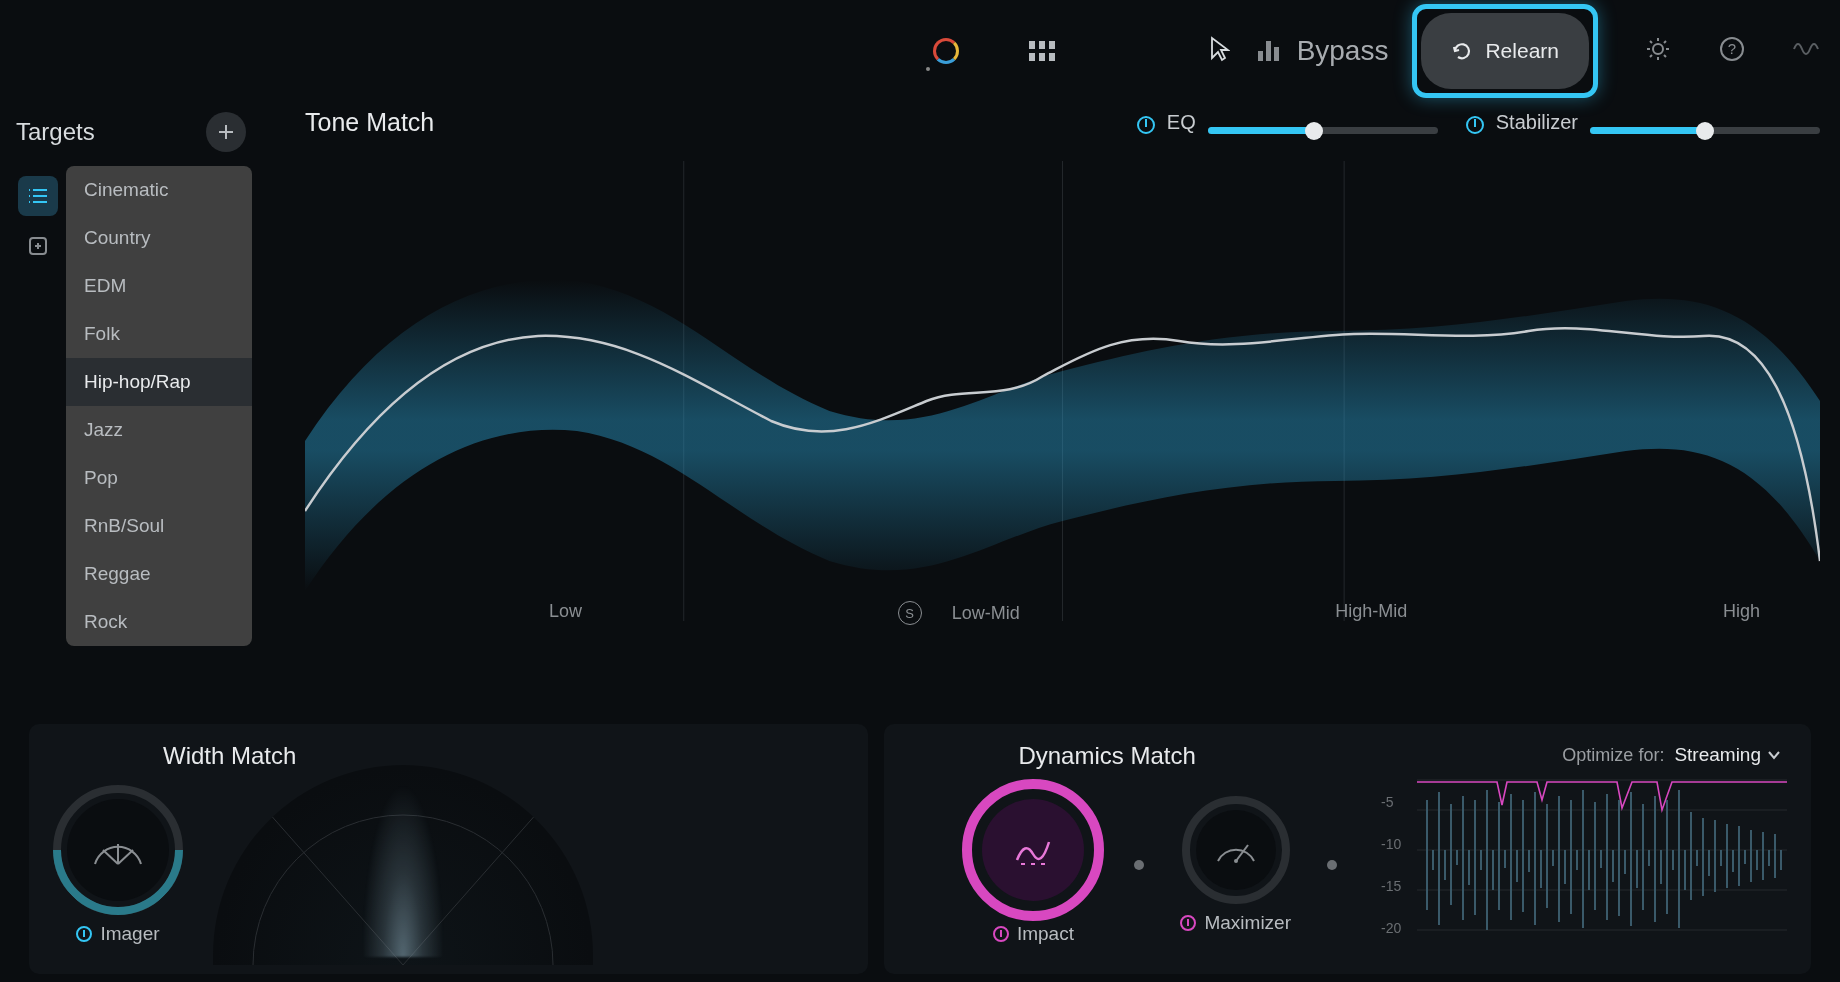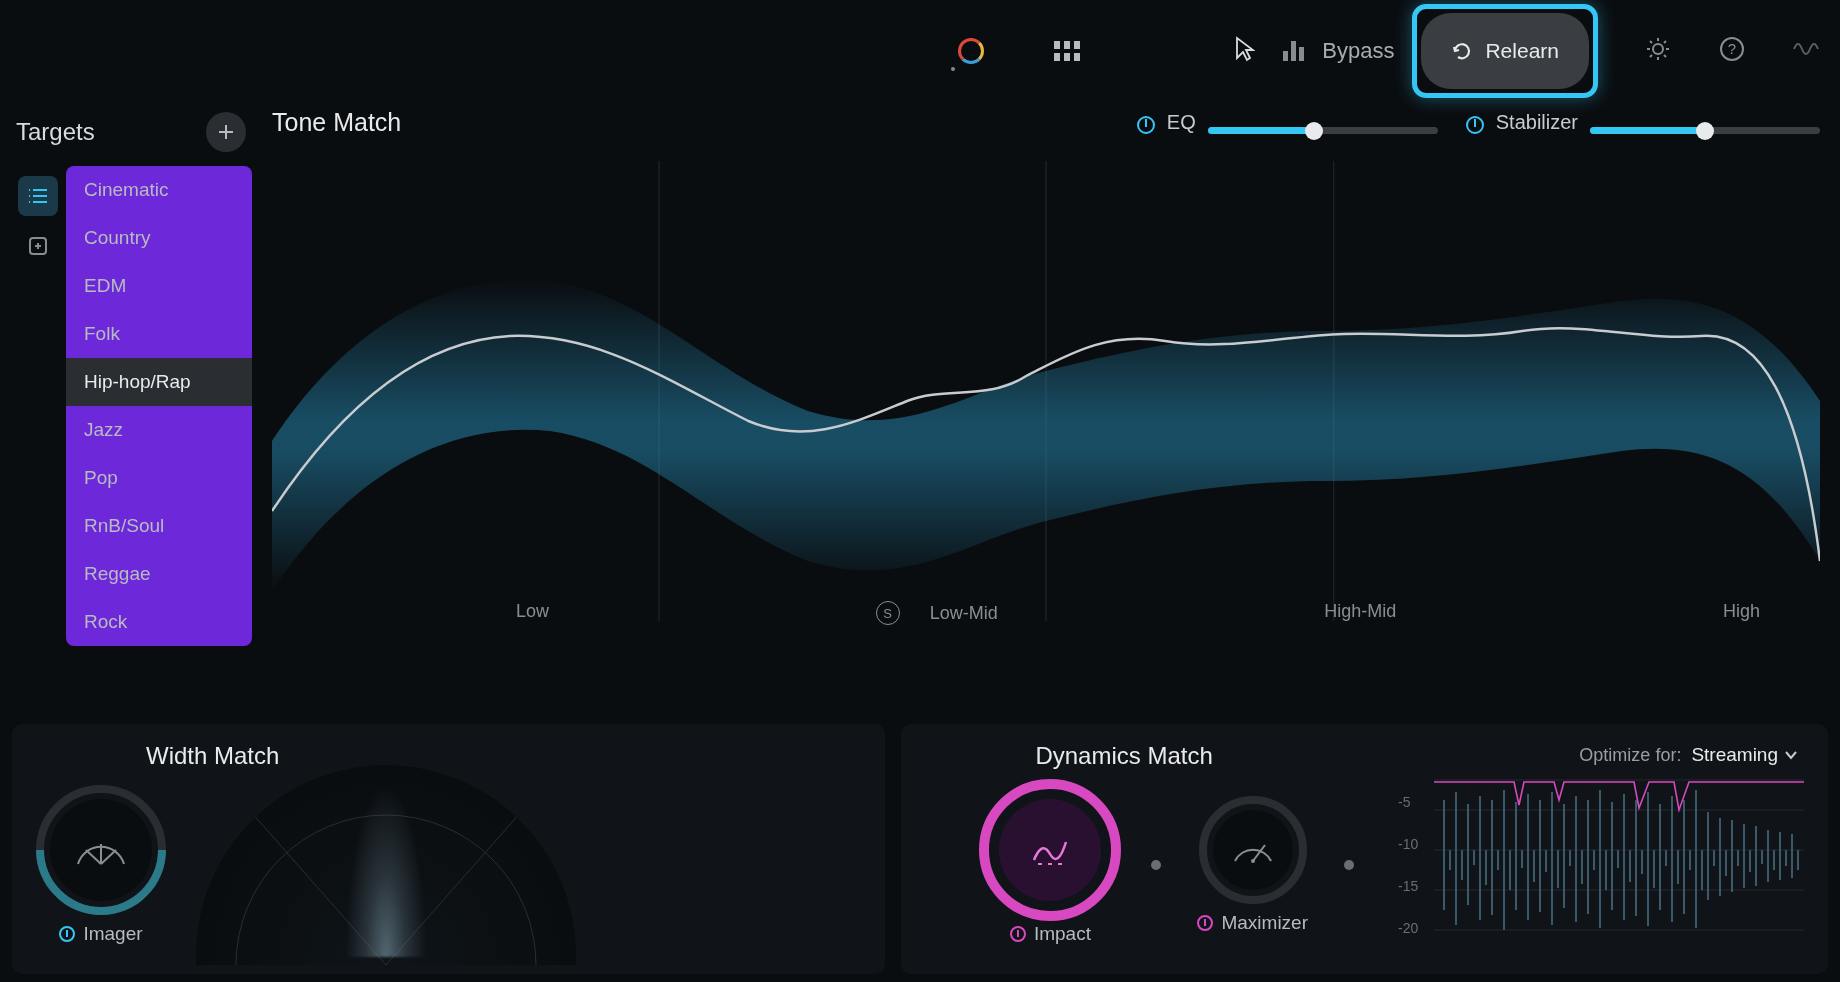--- a/index.html
+++ b/index.html
@@ -14,36 +14,36 @@
   .top-icon { width: 48px; height: 48px; display: flex; align-items: center; justify-content: center; margin: 0 24px; border-radius: 8px; cursor: pointer; }
   .color-circle { width: 26px; height: 26px; border-radius: 50%; border: 3px solid; border-color: #d94a3a #e8b83a #3a9ed9 #d94a3a; position: relative; }
   .color-dot { position: absolute; width: 4px; height: 4px; border-radius: 50%; background: #888; bottom: -10px; left: -10px; }
   .bars-icon { display: flex; flex-direction: column; gap: 4px; }
   .bars-row { display: flex; gap: 4px; }
   .bars-row span { width: 6px; height: 8px; background: #b8bcc0; }
   .tool-cluster { display: flex; align-items: center; gap: 18px; margin-left: 120px; }
   .cursor-icon { position: relative; margin-right: 10px; }
   .eq-bars { display: flex; align-items: flex-end; gap: 3px; }
   .eq-bars span { width: 5px; background: #888c90; }
-  .bypass-label { color: #a8acb0; font-size: 22px; margin-right: 0; cursor: pointer; }
+  .bypass-label { color: #a8acb0; font-size: 28px; margin-right: 6px; cursor: pointer; }
   .relearn-wrap { border: 5px solid #34c6f4; border-radius: 14px; padding: 4px; box-shadow: 0 0 18px rgba(52,198,244,0.4); }
   .relearn-btn { background: #3a3e42; border: none; border-radius: 30px; padding: 26px 30px; display: flex; align-items: center; gap: 12px; cursor: pointer; color: #e8eaec; font-size: 21px; }
   .gear-icon, .help-icon, .wave-icon { margin-left: 28px; cursor: pointer; color: #888c90; }
   
   
-  .main { display: flex; height: 614px; }
+  .main { display: flex; height: 614px; gap: 33px; }
   .sidebar { width: 262px; padding: 10px 10px 10px 10px; }
   .sidebar-head { display: flex; align-items: center; justify-content: space-between; margin-bottom: 14px; padding: 0 6px; }
   .sidebar-title { font-size: 24px; color: #d8dcdf; font-weight: 500; }
   .add-btn { width: 40px; height: 40px; border-radius: 50%; background: #2a2e32; display: flex; align-items: center; justify-content: center; cursor: pointer; color: #b8bcc0; font-size: 26px; }
   .sidebar-body { display: flex; }
   .nav-col { width: 56px; display: flex; flex-direction: column; gap: 10px; align-items: center; padding-top: 10px; }
   .nav-btn { width: 40px; height: 40px; border-radius: 8px; display: flex; align-items: center; justify-content: center; cursor: pointer; color: #888c90; }
   .nav-btn.active { background: #1a3a4a; color: #34c6f4; }
-  .target-list { flex: 1; background: #6d28d9; border-radius: 8px; overflow: hidden; }
+  .target-list { flex: 1; background: #404040; border-radius: 8px; overflow: hidden; }
   .target-item { padding: 13px 18px; font-size: 19px; color: #b8bcc0; cursor: pointer; }
   .target-item.selected { background: #2a2e32; color: #e8eaec; }
   
   
   .tone-area { flex: 1; padding: 6px 20px 0 10px; position: relative; }
   .tone-head { display: flex; align-items: center; justify-content: space-between; margin-bottom: 4px; }
   .section-title { font-size: 25px; color: #e8eaec; font-weight: 500; }
   .sliders { display: flex; align-items: center; gap: 28px; }
   .slider-group { display: flex; align-items: flex-end; gap: 12px; }
   .pwr-dot { width: 18px; height: 18px; border-radius: 50%; border: 2px solid #34c6f4; display: inline-flex; align-items: center; justify-content: center; cursor: pointer; }
@@ -51,21 +51,21 @@
   .slider-label { font-size: 20px; color: #c8ccd0; }
   .slider-track { width: 230px; height: 7px; background: #3a3e42; border-radius: 4px; position: relative; cursor: pointer; }
   .slider-fill { position: absolute; left: 0; top: 0; height: 100%; background: #34c6f4; border-radius: 4px; }
   .slider-handle { position: absolute; top: 50%; width: 18px; height: 18px; background: #e8eaec; border-radius: 50%; transform: translate(-50%, -50%); }
   .graph { width: 100%; height: 500px; position: relative; }
   .graph svg { width: 100%; height: 100%; display: block; }
   .axis-labels { position: absolute; bottom: 16px; left: 14px; right: 0; display: flex; justify-content: space-between; font-size: 18px; color: #8a8e92; padding: 0 60px 0 230px; }
   .solo-badge { width: 24px; height: 24px; border: 1.5px solid #8a8e92; border-radius: 50%; display: inline-flex; align-items: center; justify-content: center; font-size: 13px; color: #8a8e92; margin-right: 30px; }
   
   
-  .bottom { display: flex; gap: 16px; padding: 8px 12px; height: 266px; }
+  .bottom { display: flex; gap: 16px; padding: 8px 29px; height: 266px; }
   .panel { flex: 1; background: #101418; border-radius: 10px; padding: 18px 24px; position: relative; }
   .panel-title { font-size: 24px; color: #e8eaec; font-weight: 500; text-align: left; margin-bottom: 10px; margin-left: 110px; }
   .panel-row { display: flex; align-items: center; gap: 30px; height: 170px; }
   .knob-col { display: flex; flex-direction: column; align-items: center; gap: 8px; }
   .knob { width: 130px; height: 130px; border-radius: 50%; position: relative; cursor: pointer; }
   .knob-ring { position: absolute; inset: 0; border-radius: 50%; border: 8px solid #2a2e32; }
   .knob-arc-teal { position: absolute; inset: 0; border-radius: 50%; border: 8px solid transparent; border-bottom-color: #2a7a8a; border-left-color: #2a7a8a; transform: rotate(-45deg); }
   .knob-inner { position: absolute; inset: 14px; border-radius: 50%; background: #0a0d10; display: flex; align-items: center; justify-content: center; }
   .knob-label { display: flex; align-items: center; gap: 8px; font-size: 19px; color: #b8bcc0; }
   .pwr-mini { width: 16px; height: 16px; border-radius: 50%; border: 2px solid; display: inline-flex; align-items: center; justify-content: center; }

